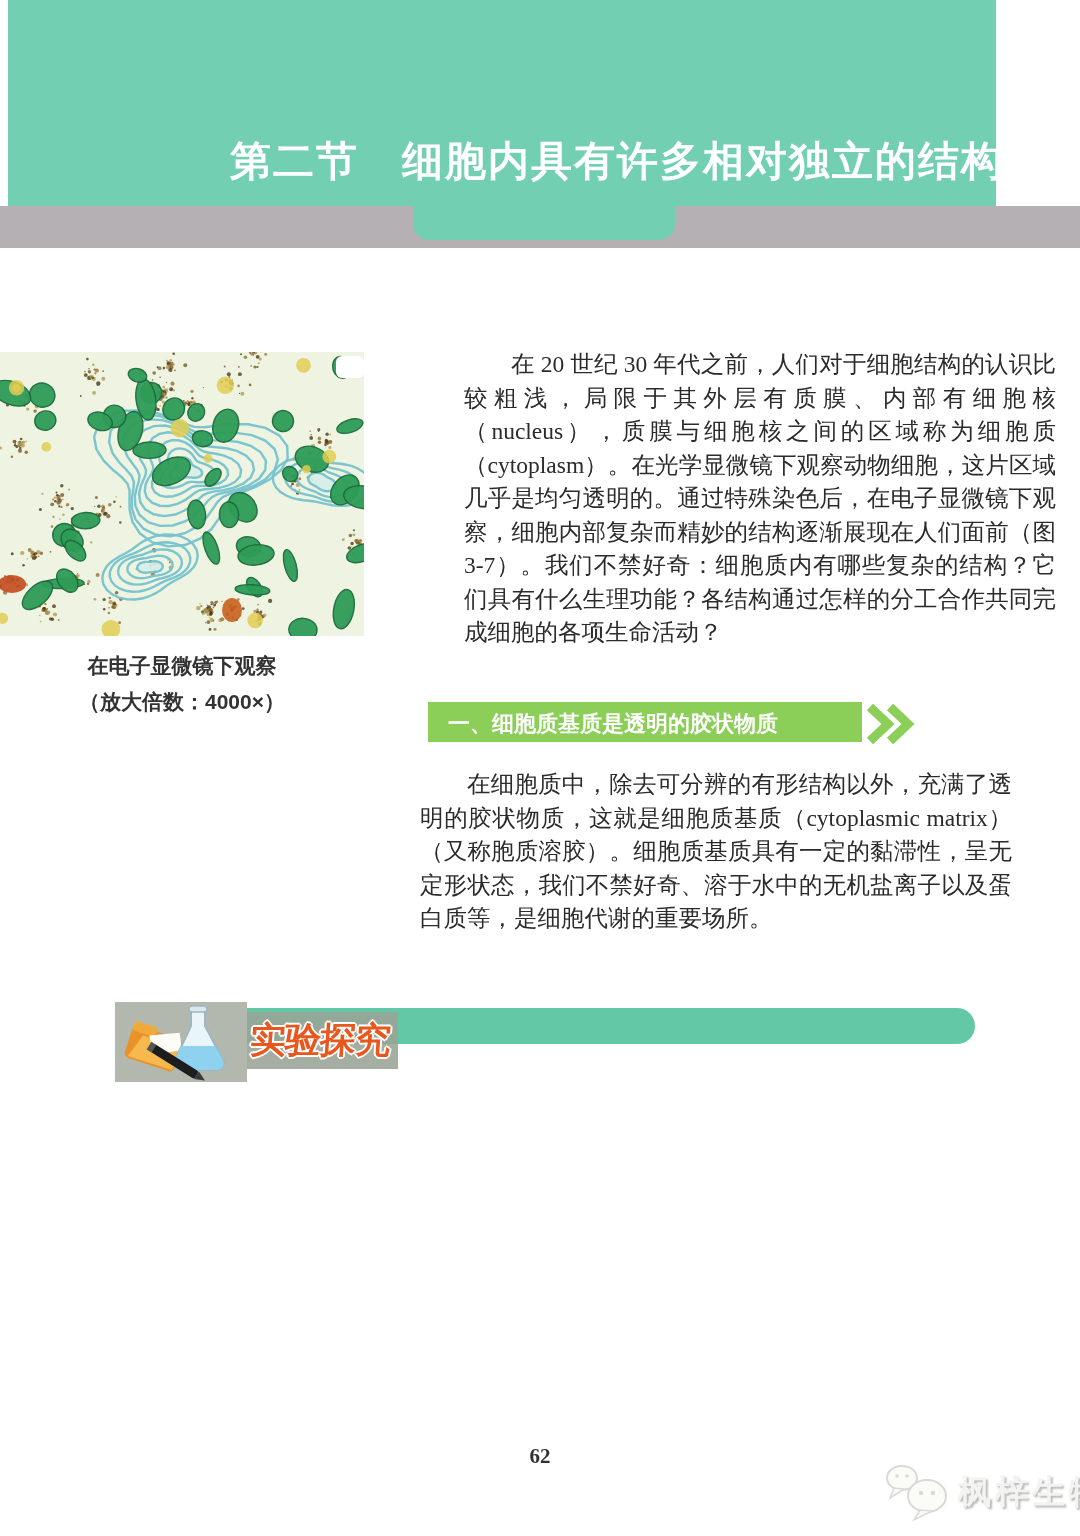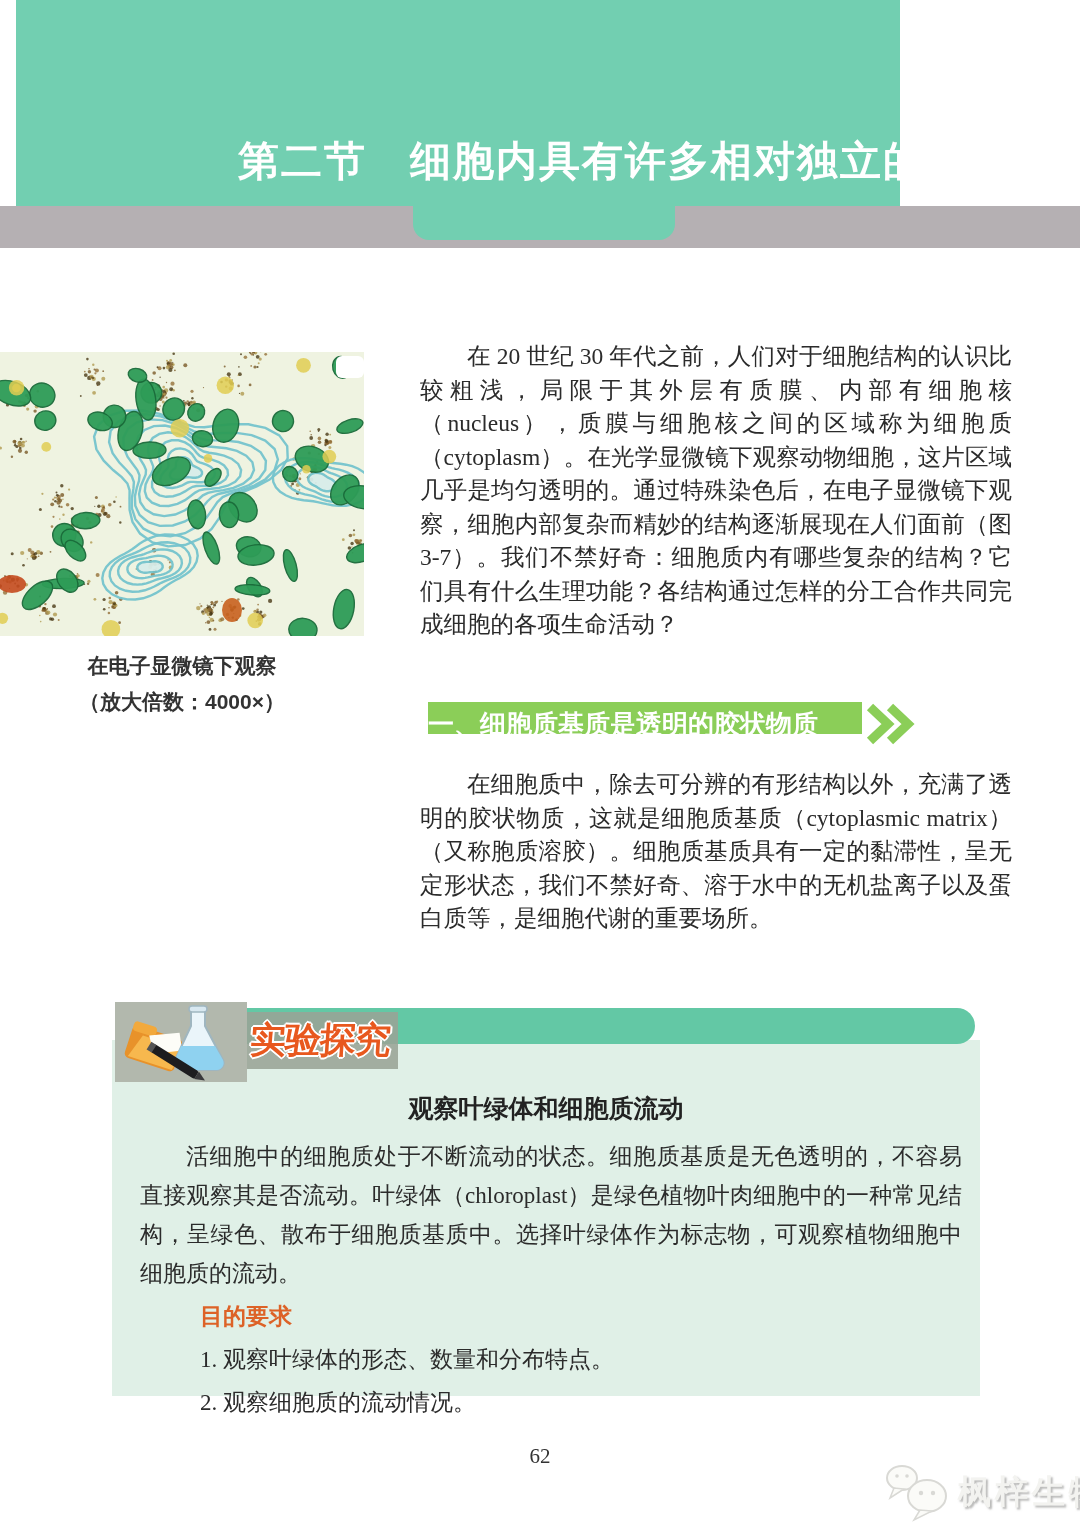--- a/index.html
+++ b/index.html
@@ -1,42 +1,42 @@
 <!DOCTYPE html>
 <html><head>
 <meta charset="utf-8">
 <style>
   html,body{margin:0;padding:0;background:#ffffff;}
   .page{position:relative;width:1080px;height:1536px;background:#ffffff;overflow:hidden;
         font-family:"Liberation Serif", serif;color:#2b2b2b;}
 
   
-  .top-band{position:absolute;left:16px;top:0;width:884px;height:206px;background:#72CFB1;}
+  .top-band{position:absolute;left:8px;top:0;width:988px;height:206px;background:#72CFB1;}
   .chapter-title{position:absolute;left:222px;top:134px;font-family:"Liberation Sans",sans-serif;
         font-weight:bold;font-size:41px;color:#ffffff;letter-spacing:2px;white-space:nowrap;}
   .gray-band{position:absolute;left:0;top:206px;width:1080px;height:42px;background:#B5B0B3;}
   .green-tab{position:absolute;left:413px;top:0;width:262px;height:34px;background:#72CFB1;
         border-radius:0 0 16px 16px;}
 
   
   .micrograph{position:absolute;left:0;top:352px;width:364px;height:284px;overflow:hidden;background:#EFF3E1;}
   .micrograph svg{display:block;}
   .fig-caption{position:absolute;left:0;top:648px;width:364px;text-align:center;
         font-family:"Liberation Sans",sans-serif;font-weight:bold;font-size:21px;color:#333333;line-height:36px;}
 
   
   .col-right{position:absolute;left:420px;width:592px;}
   .body-par{font-size:23.5px;line-height:33.5px;text-align:justify;text-indent:2em;margin:0;}
-  .par1{top:340px;}
+  .par1{top:348px;margin-left:44px;}
   .par2{top:768px;}
 
   
-  .sec-bar{position:absolute;left:428px;top:702px;width:434px;height:32px;background:#8BCE58;
-        color:#ffffff;font-family:"Liberation Sans",sans-serif;font-weight:bold;font-size:26px;
-        line-height:44px;box-sizing:border-box;white-space:nowrap;}
+  .sec-bar{position:absolute;left:428px;top:702px;width:434px;height:40px;background:#8BCE58;
+        color:#ffffff;font-family:"Liberation Sans",sans-serif;font-weight:bold;font-size:22px;
+        line-height:44px;padding-left:20px;box-sizing:border-box;white-space:nowrap;}
   .sec-chevrons{position:absolute;left:866px;top:702px;width:50px;height:44px;}
 
   
   .exp-box{position:absolute;left:112px;top:1040px;width:868px;height:356px;background:#E0F0E7;}
   .exp-bar{position:absolute;left:245px;top:1008px;width:730px;height:36px;background:#63C8A5;
         border-radius:0 18px 18px 0;}
   .exp-label-bg{position:absolute;left:240px;top:1012px;width:158px;height:57px;
         background:rgba(152,163,150,0.88);}
   .exp-label{position:absolute;left:244px;top:1016px;width:152px;text-align:center;
         font-family:"Liberation Sans",sans-serif;font-weight:bold;font-size:36px;color:#E8581E;
@@ -45,21 +45,21 @@
   .exp-icon-tile{position:absolute;left:115px;top:1002px;width:132px;height:80px;background:#B2B8AD;}
   .exp-title{margin:0;padding-top:52px;text-align:center;font-family:"Liberation Sans",sans-serif;
         font-weight:bold;font-size:25px;color:#222222;}
   .exp-intro{font-size:23px;line-height:39px;text-align:justify;text-indent:2em;
         margin:12px 18px 0 28px;}
   .goal-head{margin:8px 0 0 88px;font-family:"Liberation Sans",sans-serif;font-weight:bold;
         font-size:23px;color:#DD6227;}
   .goal-item{margin:12px 18px 0 88px;font-size:23px;}
 
   
-  .page-num{position:absolute;left:0;top:1444px;width:1080px;text-align:center;font-size:21px;color:#333;}
+  .page-num{position:absolute;left:0;top:1444px;width:1080px;text-align:center;font-size:21px;color:#333;font-weight:bold;}
   .watermark{position:absolute;left:880px;top:1458px;width:200px;height:70px;}
   .wm-text{position:absolute;left:78px;top:12px;font-family:"Liberation Sans",sans-serif;
         font-weight:bold;font-size:33px;letter-spacing:4px;color:#f3f3f0;
         text-shadow:2px 2px 2px rgba(140,140,138,0.6);white-space:nowrap;}
 </style>
 </head>
 <body>
 
 <div class="page">
 
@@ -729,27 +729,20 @@
   <p class="col-right body-par par1" style="position:absolute;">在 20 世纪 30 年代之前，人们对于细胞结构的认识比较粗浅，局限于其外层有质膜、内部有细胞核（nucleus），质膜与细胞核之间的区域称为细胞质（cytoplasm）。在光学显微镜下观察动物细胞，这片区域几乎是均匀透明的。通过特殊染色后，在电子显微镜下观察，细胞内部复杂而精妙的结构逐渐展现在人们面前（图 3-7）。我们不禁好奇：细胞质内有哪些复杂的结构？它们具有什么生理功能？各结构通过怎样的分工合作共同完成细胞的各项生命活动？</p>
 
   <div class="sec-bar">一、细胞质基质是透明的胶状物质</div>
   <svg class="sec-chevrons" viewBox="0 0 50 44">
     <polyline points="4,5 22,22 4,39" fill="none" stroke="#8BCE58" stroke-width="9"></polyline>
     <polyline points="24,5 42,22 24,39" fill="none" stroke="#8BCE58" stroke-width="9"></polyline>
   </svg>
 
   <p class="col-right body-par par2" style="position:absolute;">在细胞质中，除去可分辨的有形结构以外，充满了透明的胶状物质，这就是细胞质基质（cytoplasmic matrix）（又称胞质溶胶）。细胞质基质具有一定的黏滞性，呈无定形状态，我们不禁好奇、溶于水中的无机盐离子以及蛋白质等，是细胞代谢的重要场所。</p>
 
-  <div class="exp-box">
-    <h3 class="exp-title">观察叶绿体和细胞质流动</h3>
-    <p class="exp-intro">活细胞中的细胞质处于不断流动的状态。细胞质基质是无色透明的，不容易直接观察其是否流动。叶绿体（chloroplast）是绿色植物叶肉细胞中的一种常见结构，呈绿色、散布于细胞质基质中。选择叶绿体作为标志物，可观察植物细胞中细胞质的流动。</p>
-    <div class="goal-head">目的要求</div>
-    <div class="goal-item">1. 观察叶绿体的形态、数量和分布特点。</div>
-    <div class="goal-item">2. 观察细胞质的流动情况。</div>
-  </div>
   <div class="exp-bar"></div>
   <div class="exp-label-bg"></div>
   <div class="exp-icon-tile">
     <svg width="132" height="80" viewBox="0 0 132 80">
 
       <g transform="rotate(18 40 48)">
         <rect x="12" y="30" width="52" height="34" rx="5" fill="#E8922A"></rect>
         <rect x="12" y="26" width="24" height="10" rx="4" fill="#F2A93C"></rect>
         <polygon points="16,62 62,62 68,38 24,38" fill="#F7B84E"></polygon>
         <polygon points="30,36 58,24 66,40 40,52" fill="#FDFDF8"></polygon>

